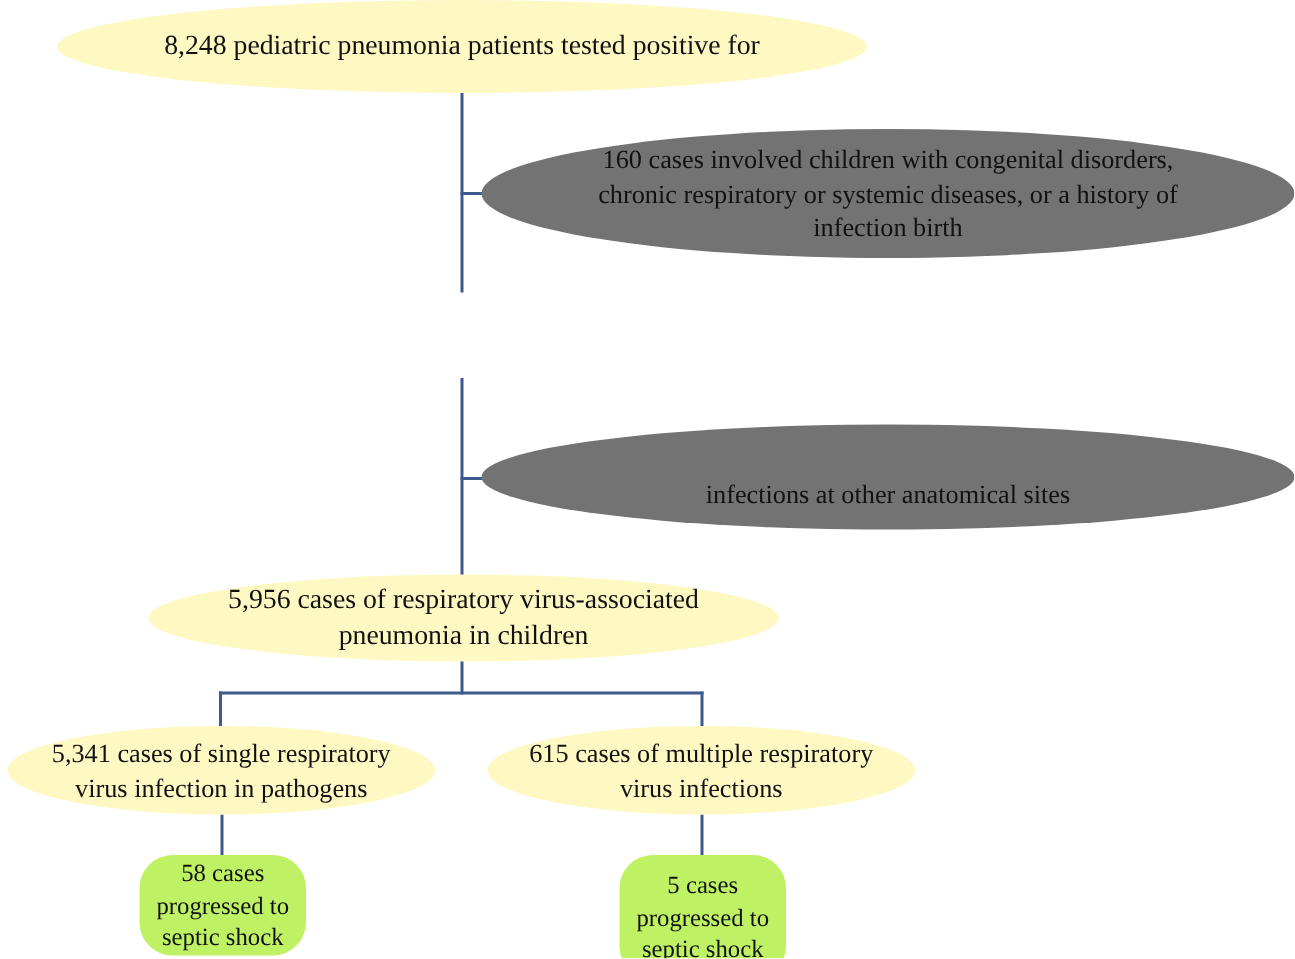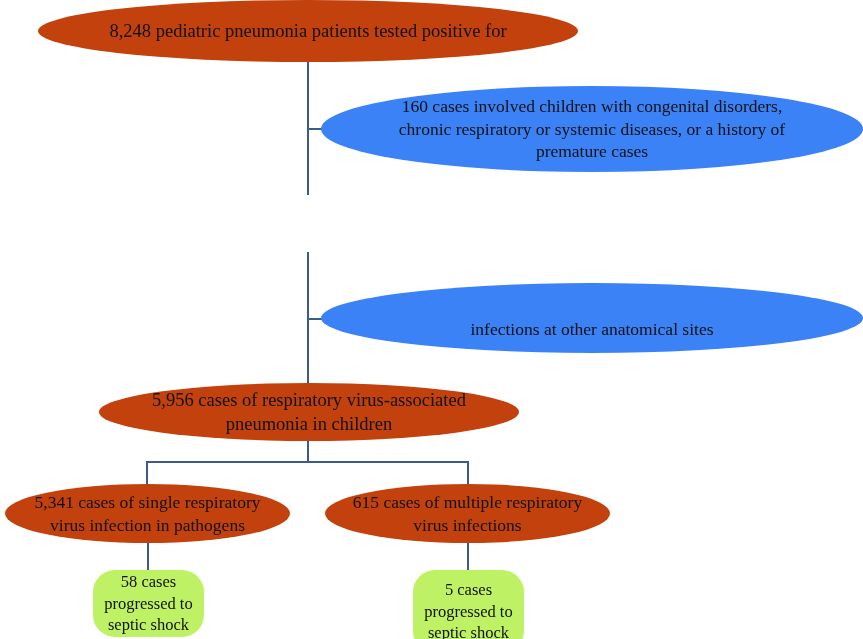--- a/index.html
+++ b/index.html
@@ -26,24 +26,24 @@
     line-height: 1.30;
     z-index: 2;
   }
   .ellipse {
     border-radius: 50% / 50%;
   }
   .rounded {
     border-radius: 22px;
   }
   .n-included {
-    background: #c2410c;
+    background: #fef9c3;
   }
   .n-excluded {
-    background: #3b82f6;
+    background: #737373;
   }
   .n-outcome {
     background: #bef264;
   }
   .node .txt {
     padding: 0 20px;
     width: 100%;
   }
   .rounded .txt {
     padding: 0 6px;
@@ -86,21 +86,21 @@
   <div class="node ellipse n-included fs18" style="left:38px; top:0px; width:540px; height:62px;">
     <div class="txt">
       <span>8,248 pediatric pneumonia patients tested positive for</span><br>
     </div>
   </div>
 
   <div class="node ellipse n-excluded fs17" style="left:321px; top:86px; width:542px; height:86px;">
     <div class="txt">
       <span>160 cases involved children with congenital disorders,</span><br>
       <span>chronic respiratory or systemic diseases, or a history of</span><br>
-      <span>premature cases</span>
+      <span>infection birth</span>
     </div>
   </div>
 
 
   <div class="node ellipse n-excluded fs17" style="left:321px; top:283px; width:542px; height:70px;">
     <div class="txt">
       <br>
       <span>infections at other anatomical sites</span>
     </div>
   </div>

